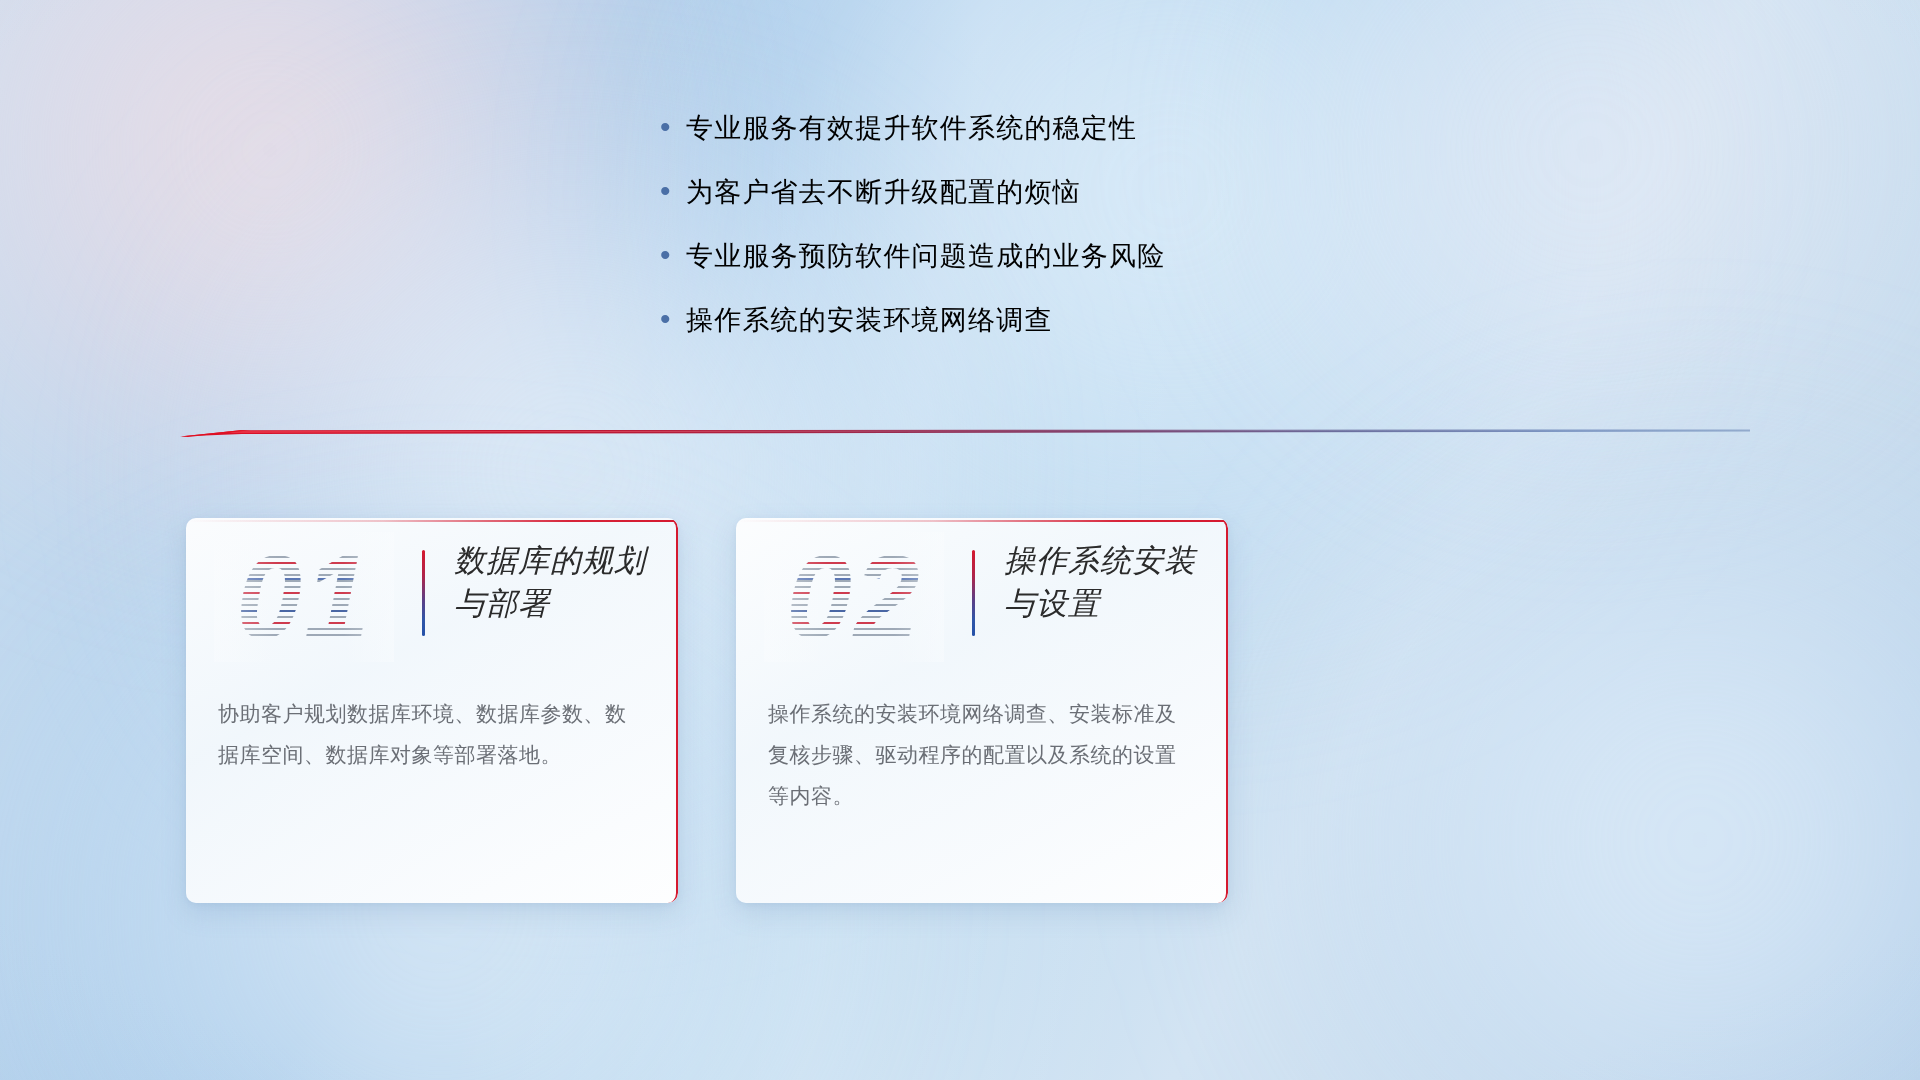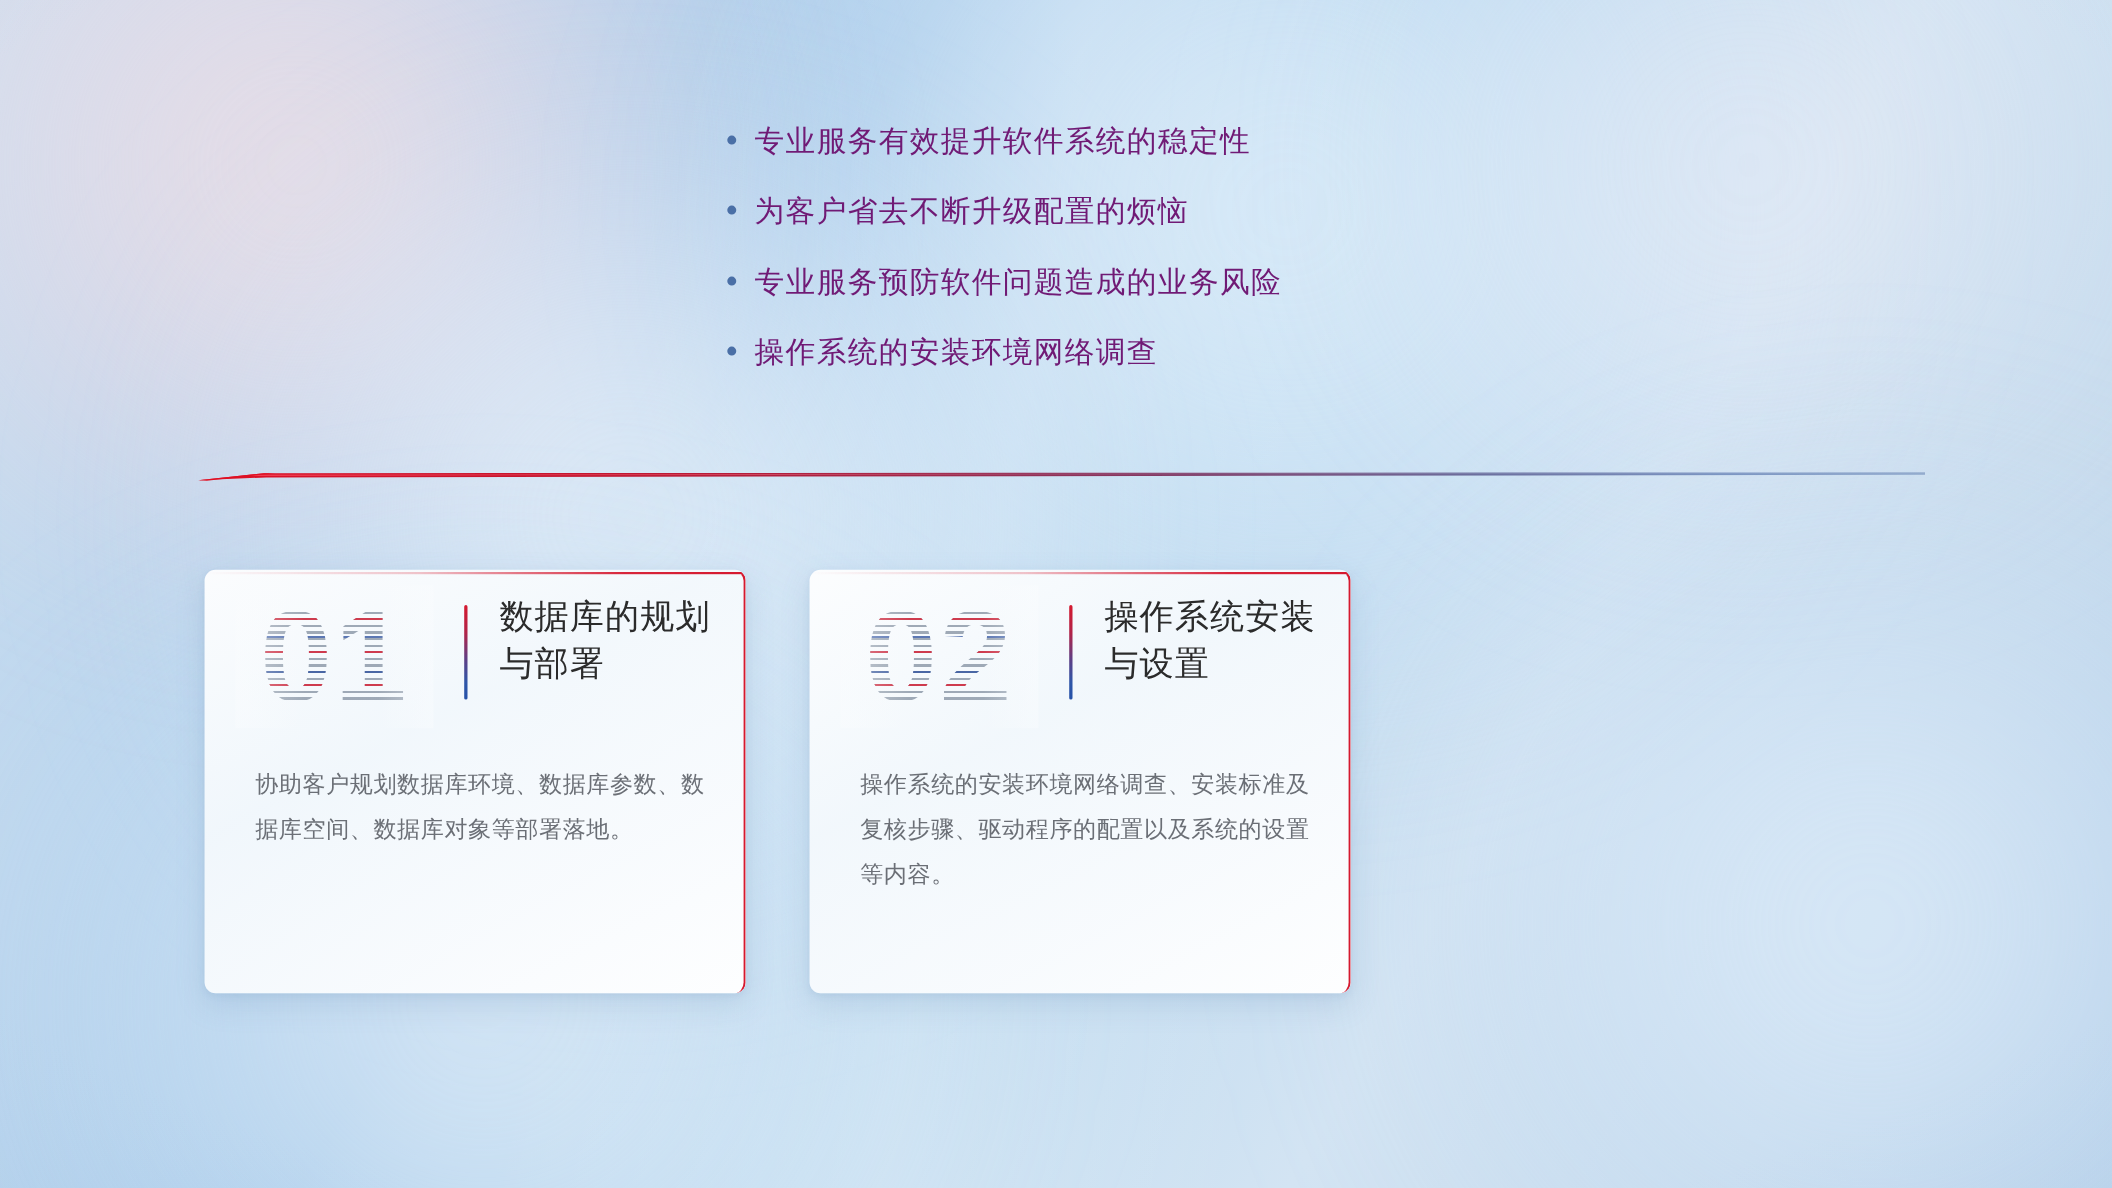--- a/index.html
+++ b/index.html
@@ -54,21 +54,21 @@
 
   
   .bullets { position:absolute; left:660px; top:112px; }
   .bullet-row { display:flex; align-items:baseline; height:64px; }
   .bullet-dot {
     width:26px; flex:0 0 26px; font-size:30px; line-height:1;
     color:#4a6fa6; text-align:left;
   }
   .bullet-text {
     font-size:27px; line-height:1.2; letter-spacing:1.2px;
-    color:#701a75; font-weight:400; white-space:nowrap;text-align:center;
+    color:#000000; font-weight:400; white-space:nowrap;text-align:center;
   }
 
   
   .divider { position:absolute; left:180px; top:425px; width:1570px; height:16px; }
   .divider svg { display:block; width:100%; height:100%; }
 
   
   .cards { position:absolute; left:186px; top:518px; display:flex; gap:58px; }
   .card {
     position:relative;
@@ -82,21 +82,21 @@
     position:absolute; inset:0; border-radius:10px; pointer-events:none;
     border-top:2px solid transparent;
     border-right:2px solid #d5192f;
     background:
       linear-gradient(to right, rgba(213,25,47,0) 0%, rgba(213,25,47,.25) 40%, rgba(213,25,47,.95) 78%, #d5192f 100%) top/100% 2px no-repeat;
   }
   .card-inner { position:relative; z-index:3; height:100%; }
 
   .card-head {
     position:relative; height:150px;
-    display:flex; align-items:center;
+    display:flex; align-items:center;font-style:italic;
   }
   
   .num-wrap {
     position:absolute; left:28px; top:14px;
     width:180px; height:130px;
   }
   .num-glyph {
     position:absolute; inset:0;
     font-size:118px; font-weight:700; letter-spacing:2px;
     line-height:130px; text-align:center;
@@ -135,21 +135,21 @@
     background:linear-gradient(to bottom, #d5192f 0%, #b02449 30%, #5c3f86 58%, #2f56a8 82%, #2551a8 100%);
     border-radius:2px;
   }
   .card-title {
     position:absolute; left:268px; top:22px; right:22px;
     font-size:31px; line-height:1.38; letter-spacing:1px;
     color:#2b2b2b; font-weight:400;
   }
 
   .card-body {
-    position:absolute; left:46px; right:32px; top:176px;
+    position:absolute; left:32px; right:32px; top:176px;
     font-size:21px; line-height:1.95; letter-spacing:.5px;
     color:#6b6f76; font-weight:400;
   }
 </style>
 </head>
 <body>
 
 <div id="bg">
   <div class="bg-base"></div>
   <div class="glow glow-a"></div>

